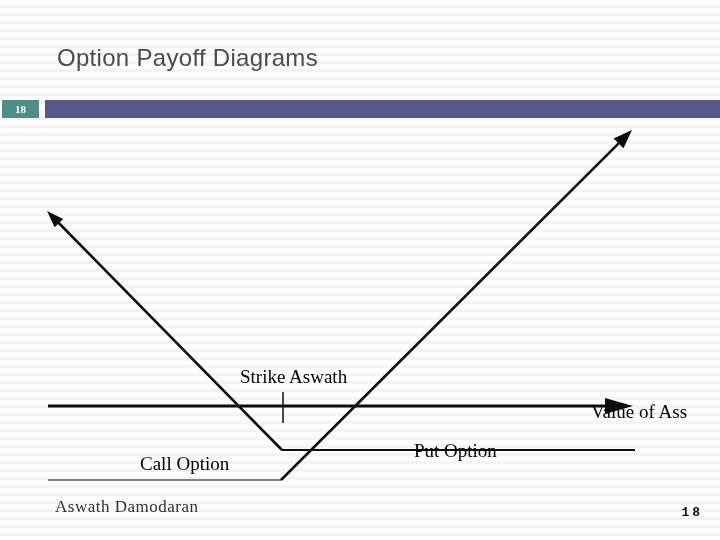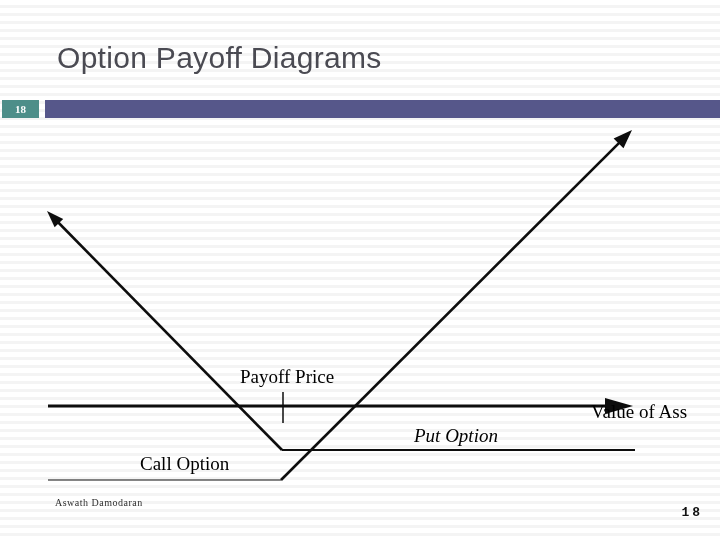--- a/index.html
+++ b/index.html
@@ -6,46 +6,46 @@
   body{width:720px;height:540px;overflow:hidden;}
   .slide{
     position:relative;width:720px;height:540px;overflow:hidden;
     background:repeating-linear-gradient(180deg,
       #ffffff 0px,#ffffff 5px,
       var(--stripe-color,#f4f4f4) 5px,var(--stripe-color,#f4f4f4) 8px);
     font-family:"Liberation Sans",sans-serif;
   }
   .title{
     position:absolute;left:57px;top:42px;
-    font-size:30px;line-height:32px;font-weight:400;letter-spacing:0.3px;
+    font-size:24px;line-height:32px;font-weight:400;letter-spacing:0.3px;
     color:var(--title-color,#4a4a52);white-space:nowrap;
   }
   .badge{
     position:absolute;left:2px;top:100px;width:37px;height:18px;
     background:var(--accent-teal,#4d8e89);
     color:#ffffff;font-family:"Liberation Serif",serif;font-weight:bold;
     font-size:11px;display:flex;align-items:center;justify-content:center;
   }
   .accent-bar{
     position:absolute;left:45px;top:100px;right:0;height:18px;
     background:var(--accent-purple,#56578a);
   }
   .diagram{position:absolute;left:0;top:0;width:720px;height:540px;}
   .diagram svg{position:absolute;left:0;top:0;}
   .lbl{
     position:absolute;font-family:"Liberation Serif",serif;
     font-size:19px;line-height:22px;color:#000000;white-space:nowrap;
   }
   .lbl-strike{left:240px;top:366px;}
   .lbl-value{left:591px;top:369px;margin-top:32px;}
-  .lbl-put{left:414px;top:425px;font-style:italic;}
+  .lbl-put{left:414px;top:440px;}
   .lbl-call{left:95px;top:453px;margin-left:45px;}
   .footer{
     position:absolute;left:55px;top:497px;
-    font-family:"Liberation Serif",serif;font-size:10px;
+    font-family:"Liberation Serif",serif;font-size:17px;
     color:var(--footer-color,#2f2f2f);letter-spacing:0.5px;
   }
   .pagenum{
     position:absolute;right:17px;top:505px;
     font-family:"Liberation Mono",monospace;font-size:13px;font-weight:bold;
     letter-spacing:3px;color:#111111;
   }
 </style>
 </head>
 <body>
@@ -60,21 +60,21 @@
         <line x1="282" y1="450" x2="54.15136964754256" y2="218.2730950883518" stroke="#0d0d0d" stroke-width="2.6"></line>
         <polygon points="47,211 63.19724064101317,218.91513711928678 54.6406581841287,227.3285131752192" fill="#0d0d0d"></polygon>
         <line x1="282" y1="450" x2="635" y2="450" stroke="#0d0d0d" stroke-width="1.8"></line>
         <line x1="48" y1="480" x2="281" y2="480" stroke="#0d0d0d" stroke-width="1.2"></line>
         <line x1="281" y1="480" x2="623.9274915968178" y2="138.04950980374292" stroke="#0d0d0d" stroke-width="2.6"></line>
         <polygon points="632,130 623.4885007864683,148.3726530783676 613.603137869591,138.4590462674421" fill="#0d0d0d"></polygon>
         <line x1="48" y1="406" x2="616.2" y2="406" stroke="#0d0d0d" stroke-width="3"></line>
         <polygon points="633,406 605,414 605,398" fill="#0d0d0d"></polygon>
         <line x1="283" y1="392" x2="283" y2="423" stroke="#0d0d0d" stroke-width="1.5"></line>
       </svg>
-    <div class="lbl lbl-strike">Payoff Price</div>
+    <div class="lbl lbl-strike">Strike Aswath</div>
     <div class="lbl lbl-value">Value of Ass</div>
     <div class="lbl lbl-put">Put Option</div>
     <div class="lbl lbl-call">Call Option</div>
   </div>
 
   <div class="footer">Aswath Damodaran</div>
   <div class="pagenum">18</div>
 </div>
 
 </body></html>

